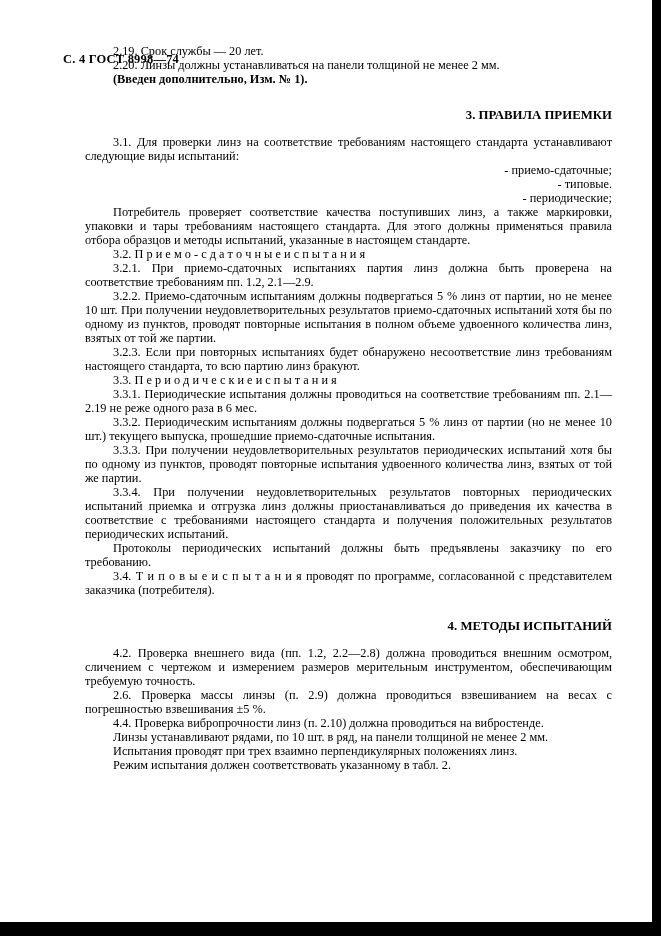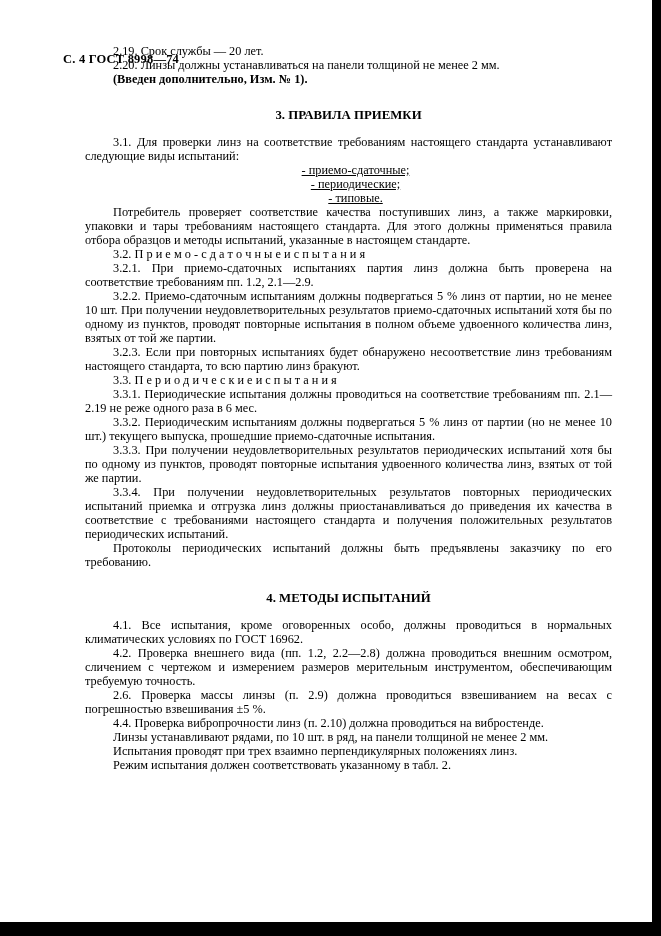--- a/index.html
+++ b/index.html
@@ -55,58 +55,57 @@
   }
   .para {
     text-indent: 28px;
   }
   .para.bold {
     font-weight: bold;
   }
   .list-item {
     text-indent: 0;
     padding-left: 14px;
-    text-align: center;
-    text-decoration: underline;
+    text-align: right;
   }
   .section-heading {
-    text-align: center;
+    text-align: right;
     font-weight: bold;
     font-size: 12.8px;
     text-indent: 0;
     margin: 22px 0 13px 0 !important;
   }
 </style>
 </head>
 <body>
 
 <div class="page-header">С. 4 ГОСТ 8998—74</div>
 
 <div class="doc-content">
   <p class="para">2.19. Срок службы — 20 лет.</p>
   <p class="para">2.20. Линзы должны устанавливаться на панели толщиной не менее 2 мм.</p>
   <p class="para bold">(Введен дополнительно, Изм. № 1).</p>
   <p class="section-heading">3. ПРАВИЛА ПРИЕМКИ</p>
   <p class="para">3.1. Для проверки линз на соответствие требованиям настоящего стандарта устанавливают следующие виды испытаний:</p>
   <p class="list-item">-  приемо-сдаточные;</p>
+  <p class="list-item">-  типовые.</p>
   <p class="list-item">-  периодические;</p>
-  <p class="list-item">-  типовые.</p>
   <p class="para">Потребитель проверяет соответствие качества поступивших линз, а также маркировки, упаковки и тары требованиям настоящего стандарта. Для этого должны применяться правила отбора образцов и методы испытаний, указанные в настоящем стандарте.</p>
   <p class="para">3.2. П р и е м о - с д а т о ч н ы е   и с п ы т а н и я</p>
   <p class="para">3.2.1. При приемо-сдаточных испытаниях партия линз должна быть проверена на соответствие требованиям пп. 1.2, 2.1—2.9.</p>
   <p class="para">3.2.2. Приемо-сдаточным испытаниям должны подвергаться 5 % линз от партии, но не менее 10 шт. При получении неудовлетворительных результатов приемо-сдаточных испытаний хотя бы по одному из пунктов, проводят повторные испытания в полном объеме удвоенного количества линз, взятых от той же партии.</p>
   <p class="para">3.2.3. Если при повторных испытаниях будет обнаружено несоответствие линз требованиям настоящего стандарта, то всю партию линз бракуют.</p>
   <p class="para">3.3. П е р и о д и ч е с к и е   и с п ы т а н и я</p>
   <p class="para">3.3.1. Периодические испытания должны проводиться на соответствие требованиям пп. 2.1—2.19 не реже одного раза в 6 мес.</p>
   <p class="para">3.3.2. Периодическим испытаниям должны подвергаться 5 % линз от партии (но не менее 10 шт.) текущего выпуска, прошедшие приемо-сдаточные испытания.</p>
   <p class="para">3.3.3. При получении неудовлетворительных результатов периодических испытаний хотя бы по одному из пунктов, проводят повторные испытания удвоенного количества линз, взятых от той же партии.</p>
   <p class="para">3.3.4. При получении неудовлетворительных результатов повторных периодических испытаний приемка и отгрузка линз должны приостанавливаться до приведения их качества в соответствие с требованиями настоящего стандарта и получения положительных результатов периодических испытаний.</p>
   <p class="para">Протоколы периодических испытаний должны быть предъявлены заказчику по его требованию.</p>
+  <p class="para">3.4. Т и п о в ы е   и с п ы т а н и я   проводят по программе, согласованной с представителем заказчика (потребителя).</p>
   <p class="section-heading">4. МЕТОДЫ ИСПЫТАНИЙ</p>
-  <p class="para">4.1. Все испытания, кроме оговоренных особо, должны проводиться в нормальных климатических условиях по ГОСТ 16962.</p>
   <p class="para">4.2. Проверка внешнего вида (пп. 1.2, 2.2—2.8) должна проводиться внешним осмотром, сличением с чертежом и измерением размеров мерительным инструментом, обеспечивающим требуемую точность.</p>
   <p class="para">2.6. Проверка массы линзы (п. 2.9) должна проводиться взвешиванием на весах с погрешностью взвешивания ±5 %.</p>
   <p class="para">4.4. Проверка вибропрочности линз (п. 2.10) должна проводиться на вибростенде.</p>
   <p class="para">Линзы устанавливают рядами, по 10 шт. в ряд, на панели толщиной не менее 2 мм.</p>
   <p class="para">Испытания проводят при трех взаимно перпендикулярных положениях линз.</p>
   <p class="para">Режим испытания должен соответствовать указанному в табл. 2.</p>
 </div>
 
 <div class="scan-edge-right"></div>
 <div class="scan-edge-bottom"></div>

